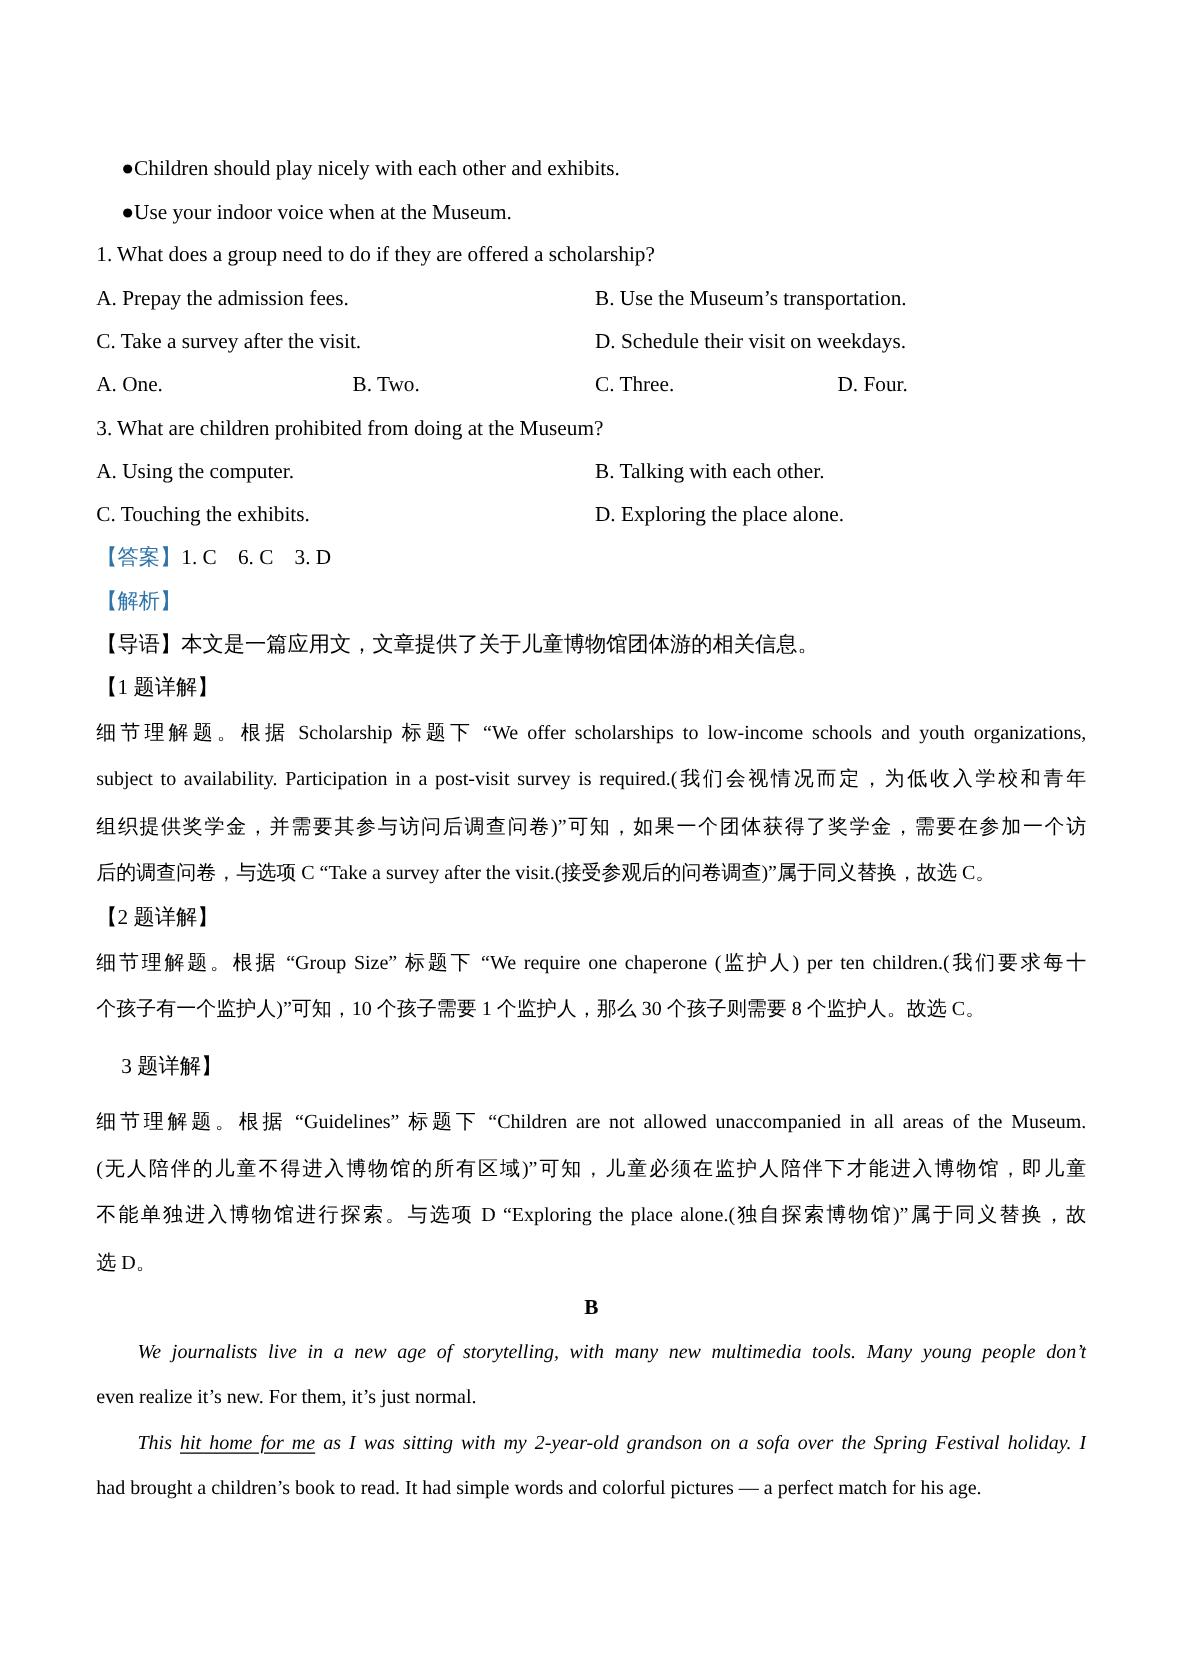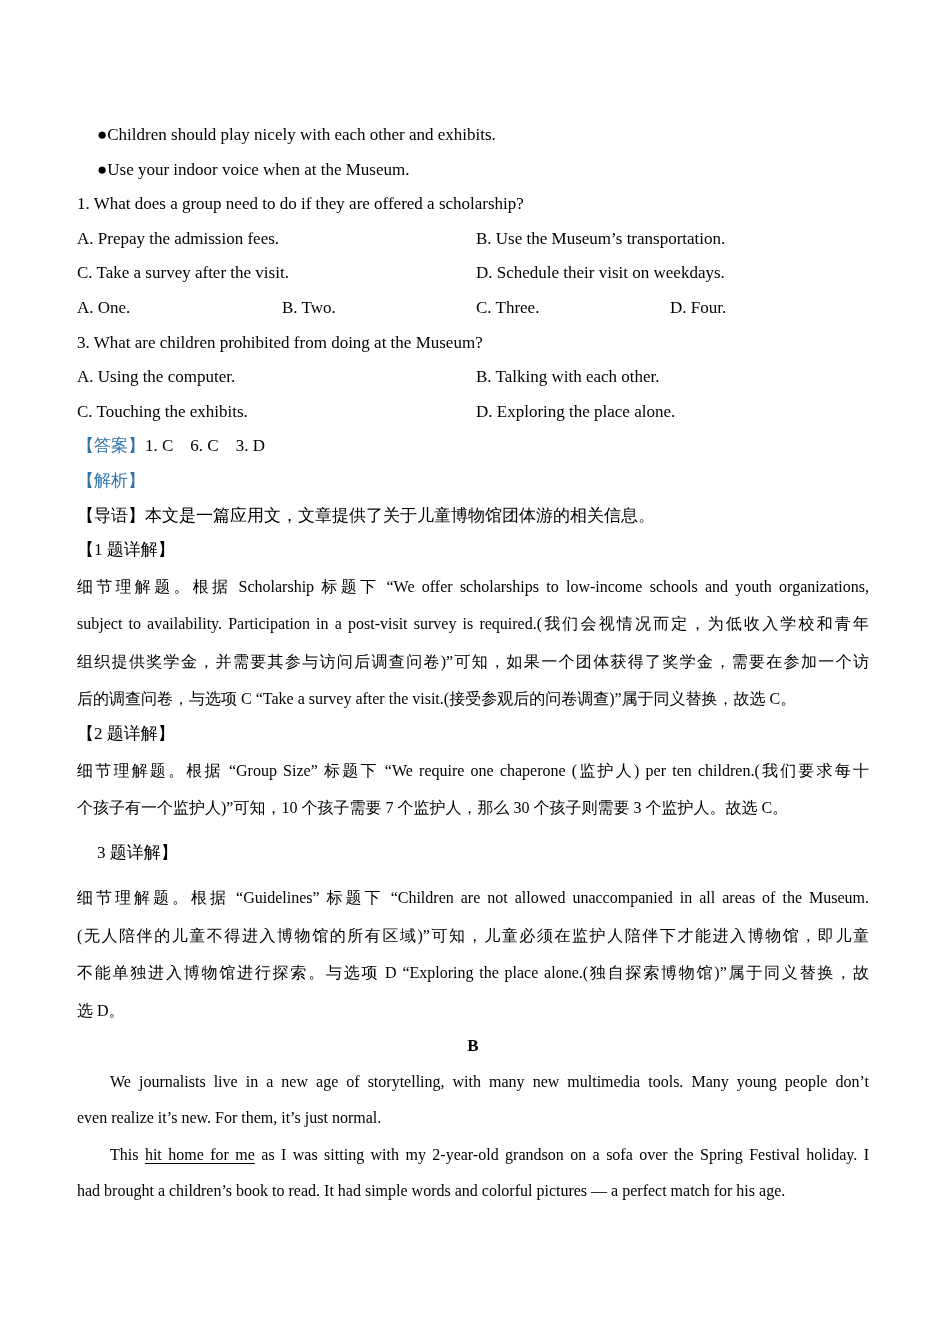--- a/index.html
+++ b/index.html
@@ -13,21 +13,21 @@
     color:#000;
     overflow:hidden;
     margin-top:44px;
   }
   .line{position:relative;}
   .lq{font-size:17px;line-height:34.6px;}
   .lp{font-size:16px;line-height:37.4px;}
   .le{font-size:16px;line-height:36.6px;}
   .just{text-align:justify;text-align-last:justify;white-space:nowrap;overflow:hidden;}
   .ind20{padding-left:20px;}
-  .ind33{text-indent:33px;}
+  .ind33{text-indent:33px;font-style:italic;}
   .m8{margin:9px 0;}
   .center{text-align:center;}
   .b{font-weight:bold;}
   .opts{height:34.6px;}
   .opt{position:absolute;top:0;white-space:nowrap;}
   .accent{color:var(--accent,#2E74A9);}
   .ul{text-decoration:underline;text-underline-offset:3px;}
 </style>
 </head>
 <body>
@@ -62,21 +62,21 @@
     <div class="line lq"><span class="accent">【答案】</span><span>1. C　6. C　3. D</span></div>
     <div class="line lq"><span class="accent">【解析】</span></div>
     <div class="line lq"><span>【导语】本文是一篇应用文，文章提供了关于儿童博物馆团体游的相关信息。</span></div>
     <div class="line lq"><span>【1 题详解】</span></div>
     <div class="line lp just"><span>细节理解题。根据 Scholarship 标题下 “We offer scholarships to low-income schools and youth organizations,</span></div>
     <div class="line lp just"><span>subject to availability. Participation in a post-visit survey is required.(我们会视情况而定，为低收入学校和青年</span></div>
     <div class="line lp just"><span>组织提供奖学金，并需要其参与访问后调查问卷)”可知，如果一个团体获得了奖学金，需要在参加一个访</span></div>
     <div class="line lp"><span>后的调查问卷，与选项 C “Take a survey after the visit.(接受参观后的问卷调查)”属于同义替换，故选 C。</span></div>
     <div class="line lq"><span>【2 题详解】</span></div>
     <div class="line lp just"><span>细节理解题。根据 “Group Size” 标题下 “We require one chaperone (监护人) per ten children.(我们要求每十</span></div>
-    <div class="line lp"><span>个孩子有一个监护人)”可知，10 个孩子需要 7 个监护人，那么 30 个孩子则需要 3 个监护人。故选 C。</span></div>
+    <div class="line lp"><span>个孩子有一个监护人)”可知，10 个孩子需要 1 个监护人，那么 30 个孩子则需要 8 个监护人。故选 C。</span></div>
     <div class="line lq ind20 m8"><span>3 题详解】</span></div>
     <div class="line lp just"><span>细节理解题。根据 “Guidelines” 标题下 “Children are not allowed unaccompanied in all areas of the Museum.</span></div>
     <div class="line lp just"><span>(无人陪伴的儿童不得进入博物馆的所有区域)”可知，儿童必须在监护人陪伴下才能进入博物馆，即儿童</span></div>
     <div class="line lp just"><span>不能单独进入博物馆进行探索。与选项 D “Exploring the place alone.(独自探索博物馆)”属于同义替换，故</span></div>
     <div class="line lp"><span>选 D。</span></div>
     <div class="line lq center b"><span>B</span></div>
     <div class="line le ind33 just"><span>We journalists live in a new age of storytelling, with many new multimedia tools. Many young people don’t</span></div>
     <div class="line le"><span>even realize it’s new. For them, it’s just normal.</span></div>
     <div class="line le ind33 just"><span>This </span><span class="ul">hit home for me</span><span> as I was sitting with my 2-year-old grandson on a sofa over the Spring Festival holiday. I</span></div>
     <div class="line le"><span>had brought a children’s book to read. It had simple words and colorful pictures — a perfect match for his age.</span></div>

